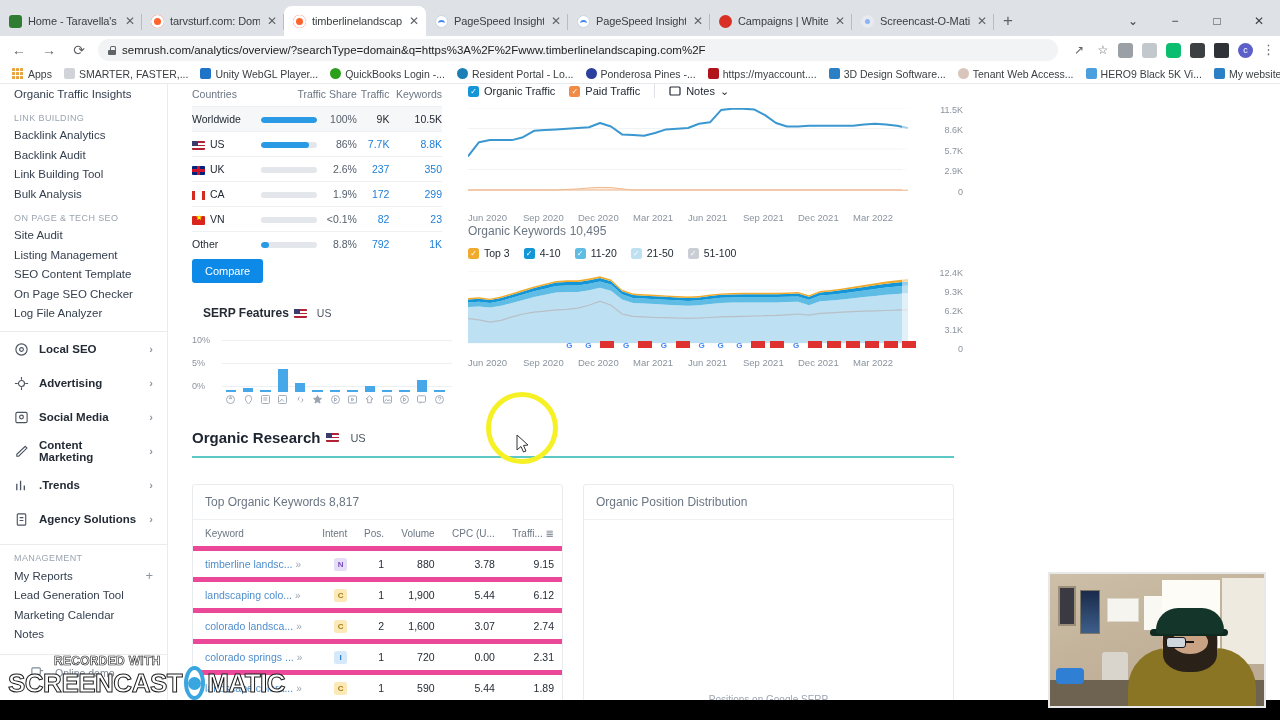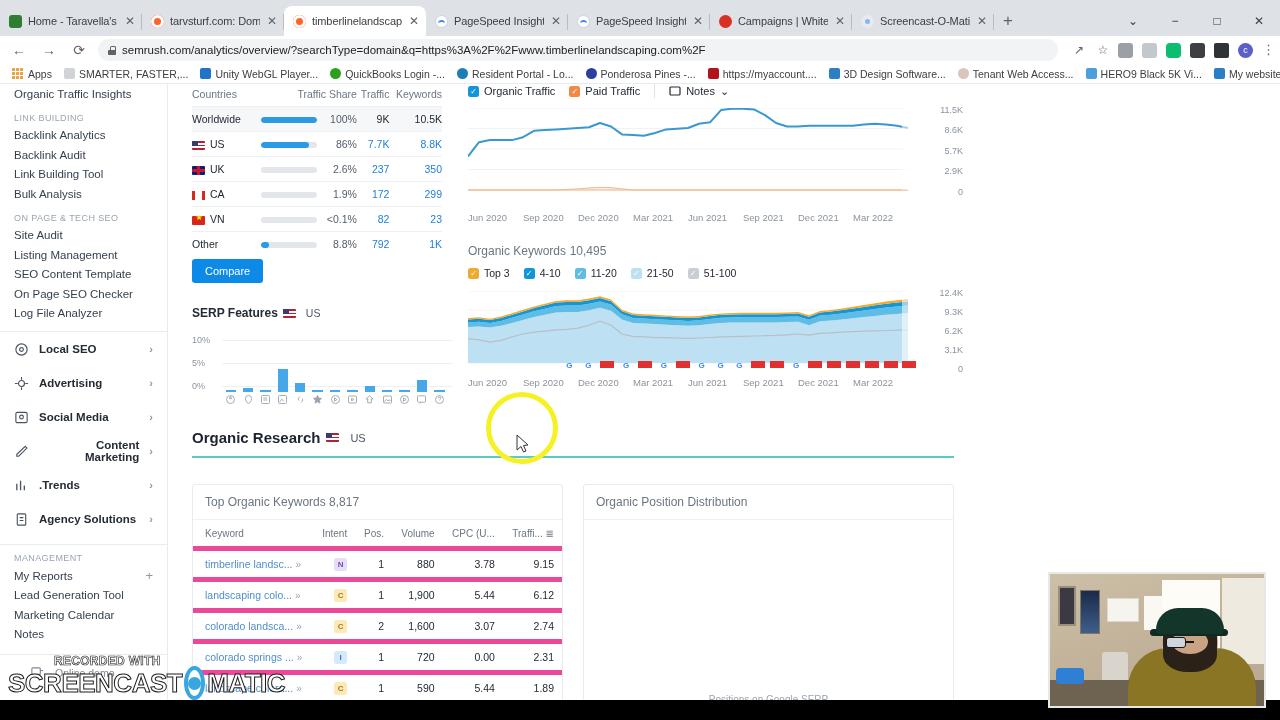--- a/index.html
+++ b/index.html
@@ -79,21 +79,21 @@
 
   
   .sidebar { position:absolute; left:0; top:0; width:168px; height:616px; background:#fff;
     border-right:1px solid #e8ecef; font-size:11.5px; color:#242b35; }
   .sb-link { height:19.5px; display:flex; align-items:center; padding:0 14px;
     color:#343f4e; font-size:11.5px; white-space:nowrap;}
   .sb-group { font-size:9px; letter-spacing:.4px; color:#9aa4b0; padding:9px 14px 3px;
     text-transform:uppercase; }
   .sb-div { height:1px; background:#e8ecef; margin:8px 0 0; }
   .sb-cat { height:34px; display:flex; align-items:center; padding:0 14px; gap:10px;
-    font-size:11.5px; font-weight:bold; color:#242b35;text-align:right; }
+    font-size:11.5px; font-weight:bold; color:#242b35; }
   .sb-cat .chev { margin-left:auto; color:#8c97a3; font-size:11px; }
   .sb-ico { width:15px; height:15px; flex:0 0 15px; color:#4a5360; }
   .sb-ico svg { display:block; }
   .sb-plus { margin-left:auto; color:#8c97a3; font-size:13px; }
   .sb-foot { display:flex; align-items:center; gap:10px; padding:0 30px; height:19px;
     color:#7d8894; font-size:10.5px; }
 
   
   .main { position:absolute; left:168px; top:0; right:0; height:616px; background:#fff;
     overflow:hidden; }
@@ -126,21 +126,21 @@
     vertical-align:middle; position:relative; overflow:hidden;}
   .bar i { position:absolute; left:0; top:0; height:6px; border-radius:3px; background:#2a9ae5; display:block;}
   .share-cell { text-align:right; white-space:nowrap; }
   .share-cell .pct { display:inline-block; min-width:34px; margin-left:6px; color:#545e6b;}
 
   .compare { position:absolute; left:24px; top:175px; background:#0d8ae8; color:#fff;
     border:none; border-radius:3px; font-size:11px; padding:6px 13px; font-family:inherit;}
 
   
   .serp { position:absolute; left:24px; top:222px; width:260px; }
-  .serp h3 { font-size:12px; color:#242b35; display:flex; align-items:center; gap:5px;}
+  .serp h3 { font-size:12px; color:#242b35; display:flex; align-items:center; gap:5px;margin-left:11px;}
   .serp .us { font-size:10.5px; color:#4b5563; font-weight:normal; }
   .serp-chart { position:relative; margin-top:14px; height:58px; }
   .sgrid { position:absolute; left:30px; right:0; height:1px; background:#edf0f3; }
   .slabel { position:absolute; left:0; font-size:9px; color:#8a939e; }
   .sbars { position:absolute; left:30px; right:4px; bottom:0; height:52px;
     display:flex; align-items:flex-end; gap:0; }
   .sbars .sb { flex:1; margin:0 3.5px; background:#46a8e8; min-height:2px; }
   .sicons { position:absolute; left:30px; right:4px; top:60px; display:flex; }
   .sicons .si { flex:1; display:flex; justify-content:center; color:#9aa4b0; }
   .sicons .si svg { width:11px; height:11px; }
@@ -153,21 +153,21 @@
   .legend .li { display:flex; align-items:center; }
   .divider-v { width:1px; height:14px; background:#dfe3e8; }
   .notes { display:flex; align-items:center; gap:5px; color:#242b35; font-size:11px;}
   .chartbox { position:relative; margin-top:10px; height:100px; }
   .chartbox svg { display:block; }
   .ylabs { position:absolute; right:0; top:0; width:36px; height:100px; }
   .ylabs span { position:absolute; right:0; font-size:9px; color:#8a939e; }
   .xlabs { display:flex; margin-top:4px; }
   .xlabs span { flex:1; font-size:9.5px; color:#8a939e; text-align:left; }
 
-  .okw { margin-top:20px; }
+  .okw { margin-top:0; }
   .okw h3 { font-size:13px; color:#242b35; }
   .okw h3 span { font-weight:normal; color:#6b7683; font-size:12px; }
   .okw .legend { margin-top:9px; font-size:10.5px; }
 
   .gflags { position:absolute; left:0; right:44px; bottom:0; height:12px; display:flex;
     padding-left:92px; }
   .gflags i { flex:1; text-align:center; font-size:8px; font-weight:bold; font-style:normal;}
   .gflags i.red { }
   .gflags i.red::after{content:"";display:inline-block;width:7px;height:7px;background:#e03131;}
 

